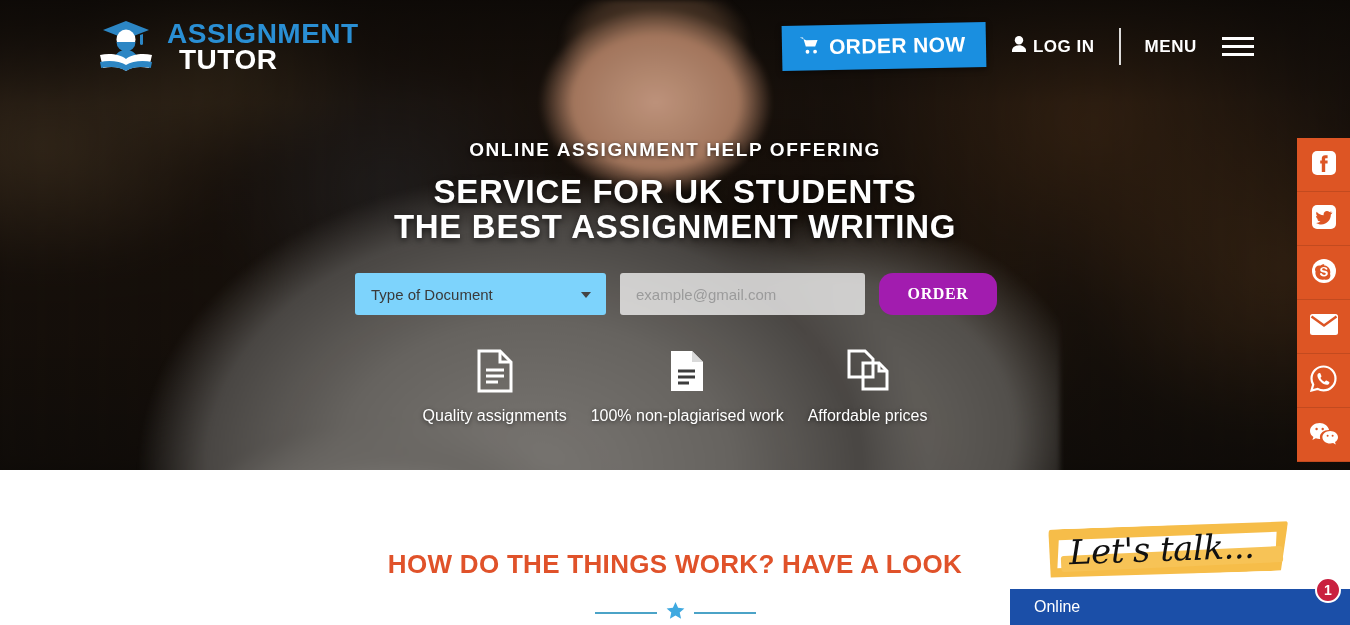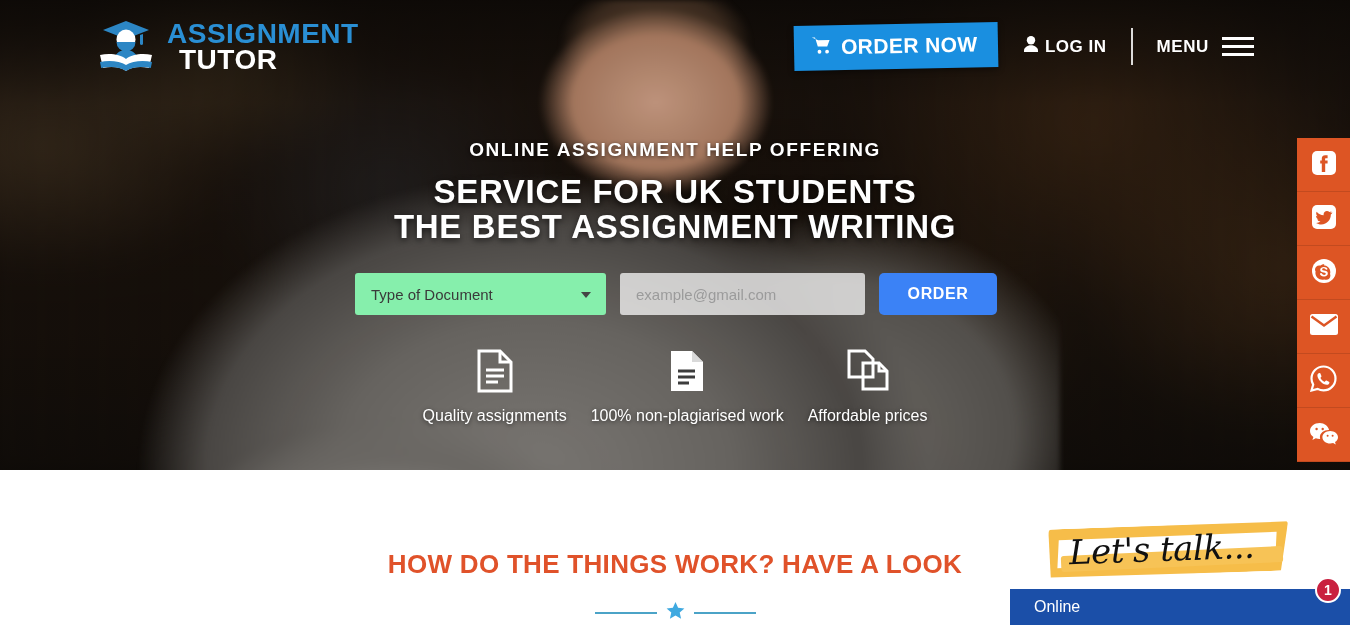--- a/index.html
+++ b/index.html
@@ -104,21 +104,21 @@
     display: flex; align-items: center; gap: 7px;
     margin-left: 26px;
     cursor: pointer;
   }
   .hdr-divider {
     width: 2px; height: 37px; background: rgba(255,255,255,.85);
     margin: 0 24px;
   }
   .menu {
     color: #fff; font-size: 17px; font-weight: bold; letter-spacing: .6px;
-    display: flex; align-items: center; gap: 13px; cursor: pointer;
+    display: flex; align-items: center; gap: 25px; cursor: pointer;
   }
   .burger { display: flex; flex-direction: column; gap: 5px; }
   .burger i { display: block; width: 32px; height: 3px; background: #fff; }
 
   
   .hero-inner {
     position: relative; z-index: 10;
     width: 1350px; padding-top: 139px;
     text-align: center;
   }
@@ -134,21 +134,21 @@
   }
   .headline span { display: block; }
 
   .form-row {
     margin: 29px auto 0;
     width: 640px; height: 42px;
     display: flex; align-items: stretch; gap: 14px;
   }
   .sel {
     position: relative; flex: 0 0 251px;
-    background: #86efac; border-radius: 3px;
+    background: #7dd3fc; border-radius: 3px;
     display: flex; align-items: center;
     padding: 0 16px;
     font-size: 15px; color: #3a3a3a;
     cursor: pointer;
   }
   .caret {
     position: absolute; right: 15px; top: 50%;
     width: 0; height: 0; margin-top: -2px;
     border-left: 5px solid transparent;
     border-right: 5px solid transparent;
@@ -158,24 +158,24 @@
     flex: 0 0 245px;
     background: rgba(255,255,255,.72);
     border: 0; border-radius: 3px;
     padding: 0 16px;
     font-size: 15px; color: #6d6d6d;
     font-family: "Liberation Sans", sans-serif;
   }
   .email::placeholder { color: #9b9b9b; }
   .order-btn {
     flex: 0 0 118px;
-    background: #3b82f6; border: 0; border-radius: 5px;
+    background: #a21caf; border: 0; border-radius: 14px;
     color: #fff; font-size: 16px; font-weight: bold;
     letter-spacing: .6px; cursor: pointer;
-    font-family: Liberation Sans, sans-serif;
+    font-family: Liberation Serif, serif;
   }
 
   .features {
     margin: 32px auto 0;
     display: flex; justify-content: center; 
     gap: 0;
   }
   .feat { text-align: center; padding: 0 12px; }
   .feat-ico { height: 48px; display: flex; align-items: center; justify-content: center; }
   .feat-lbl {

